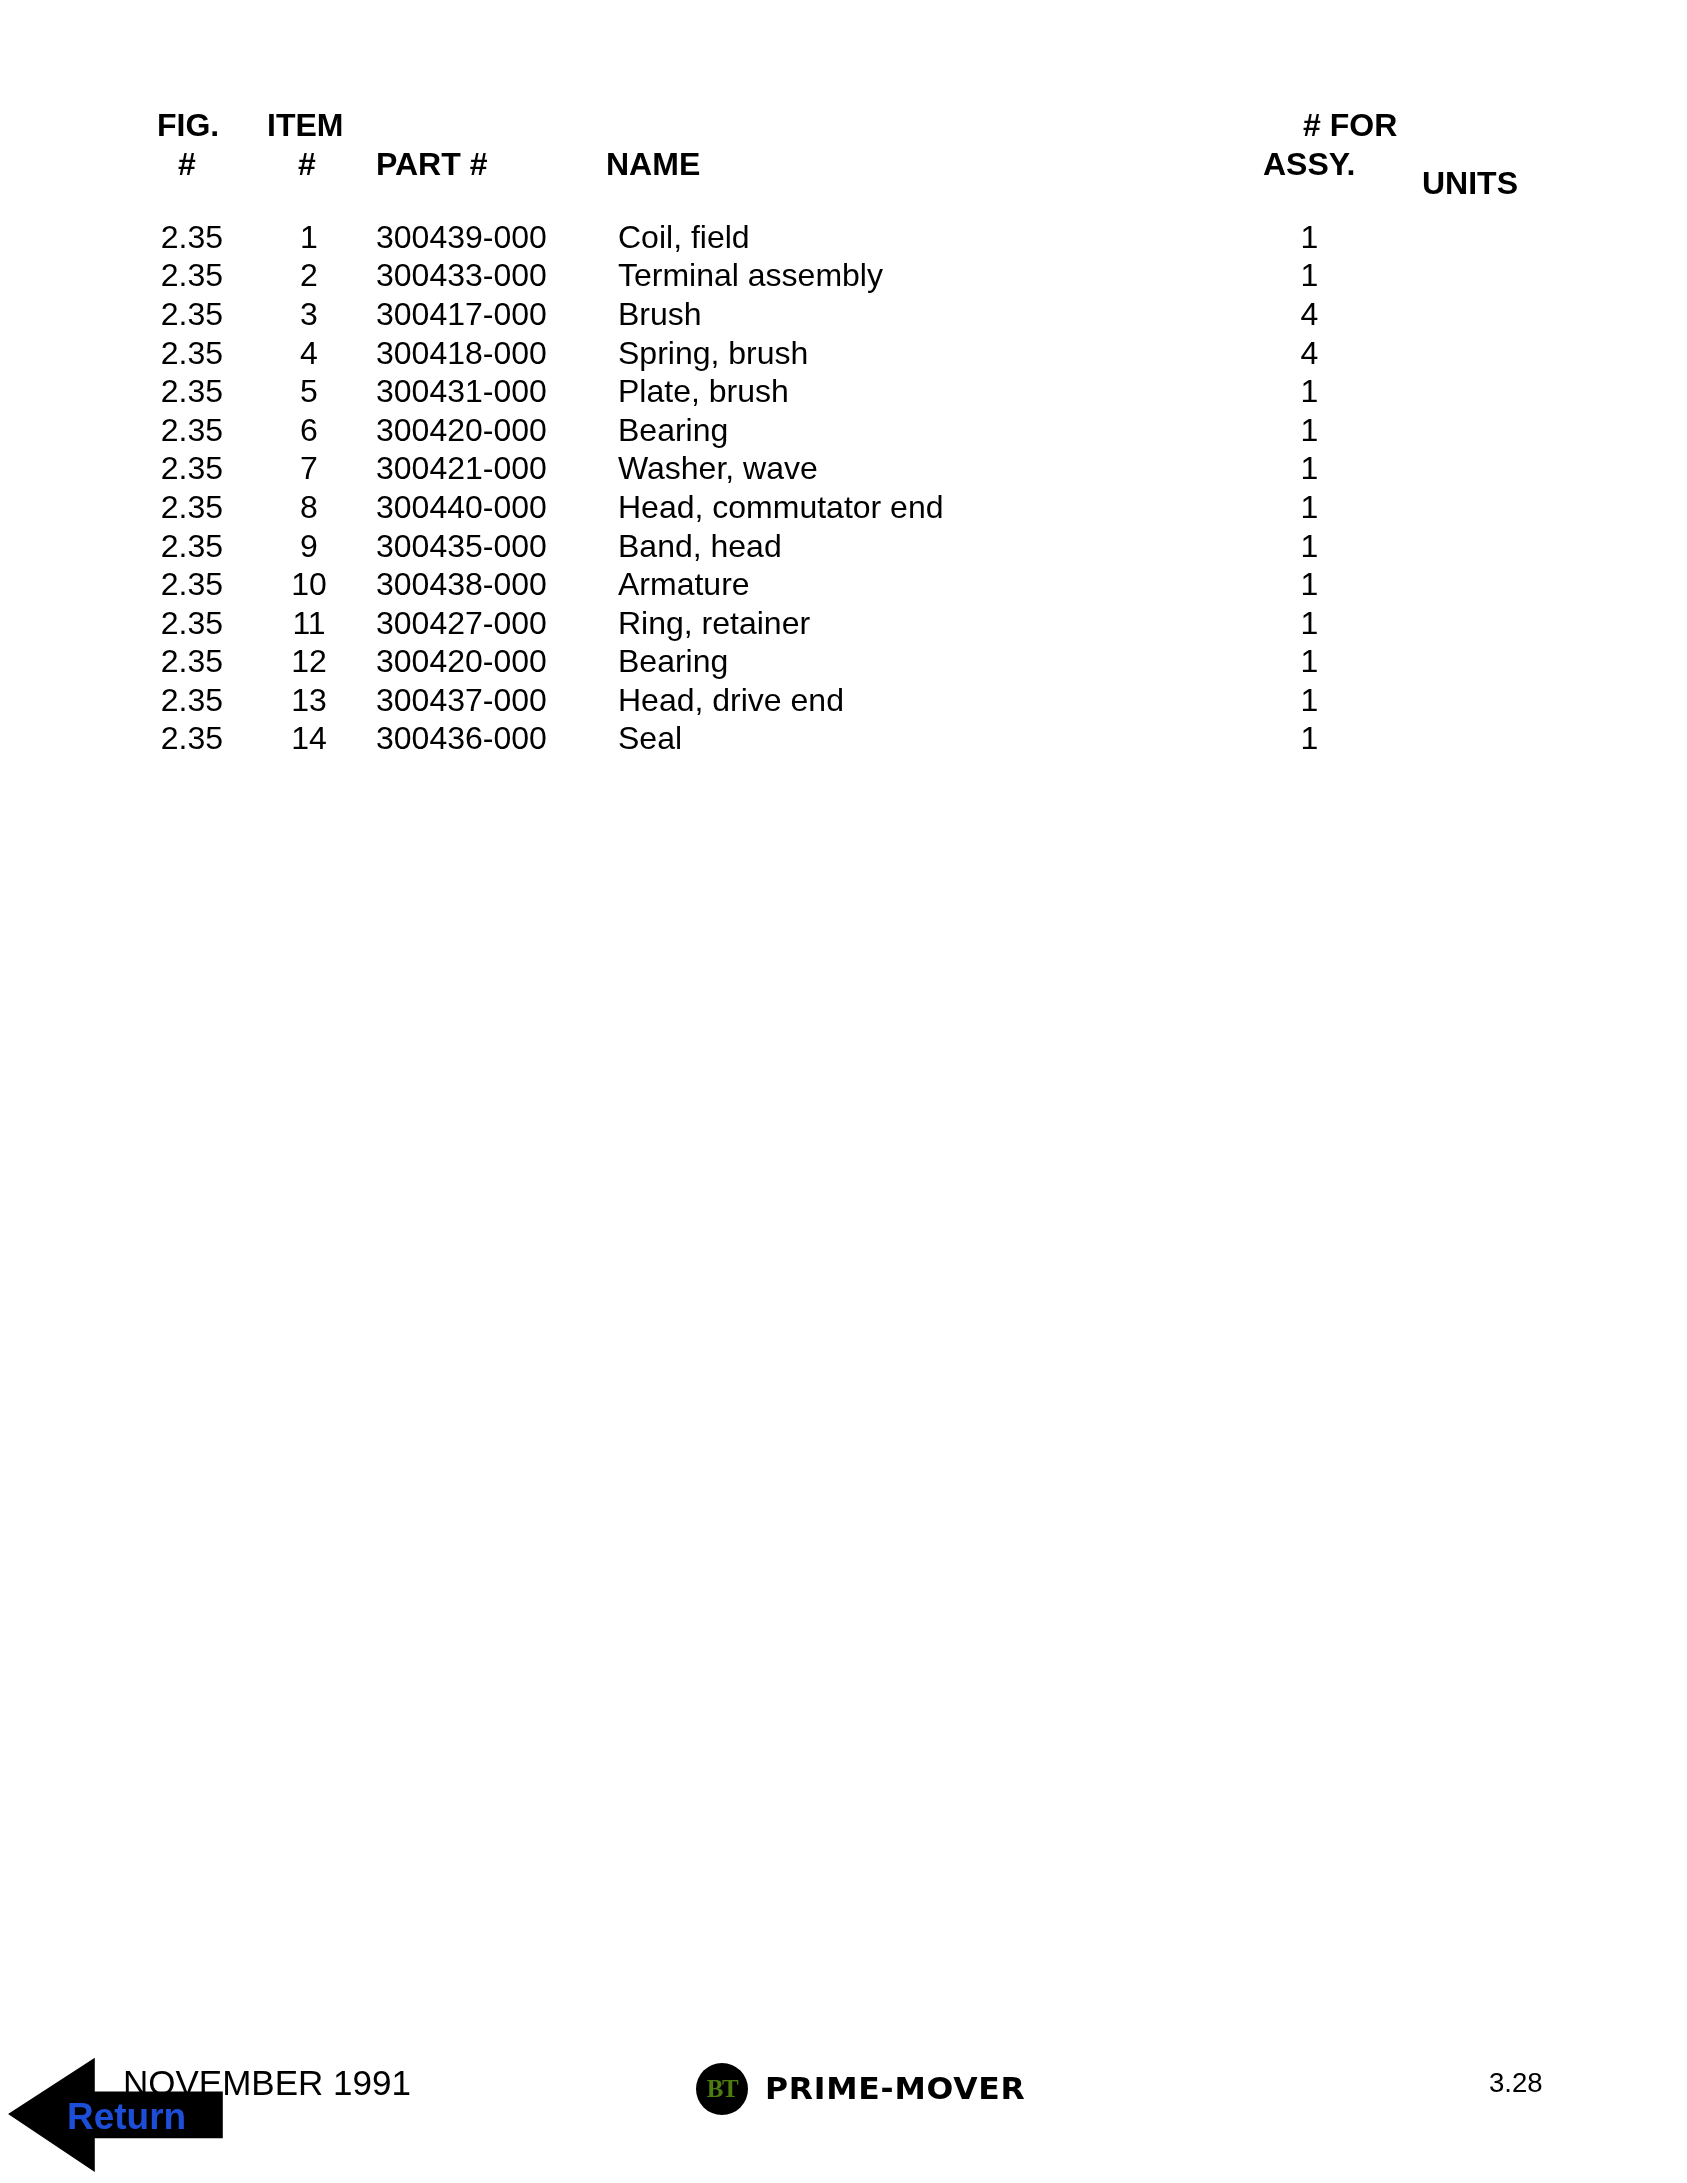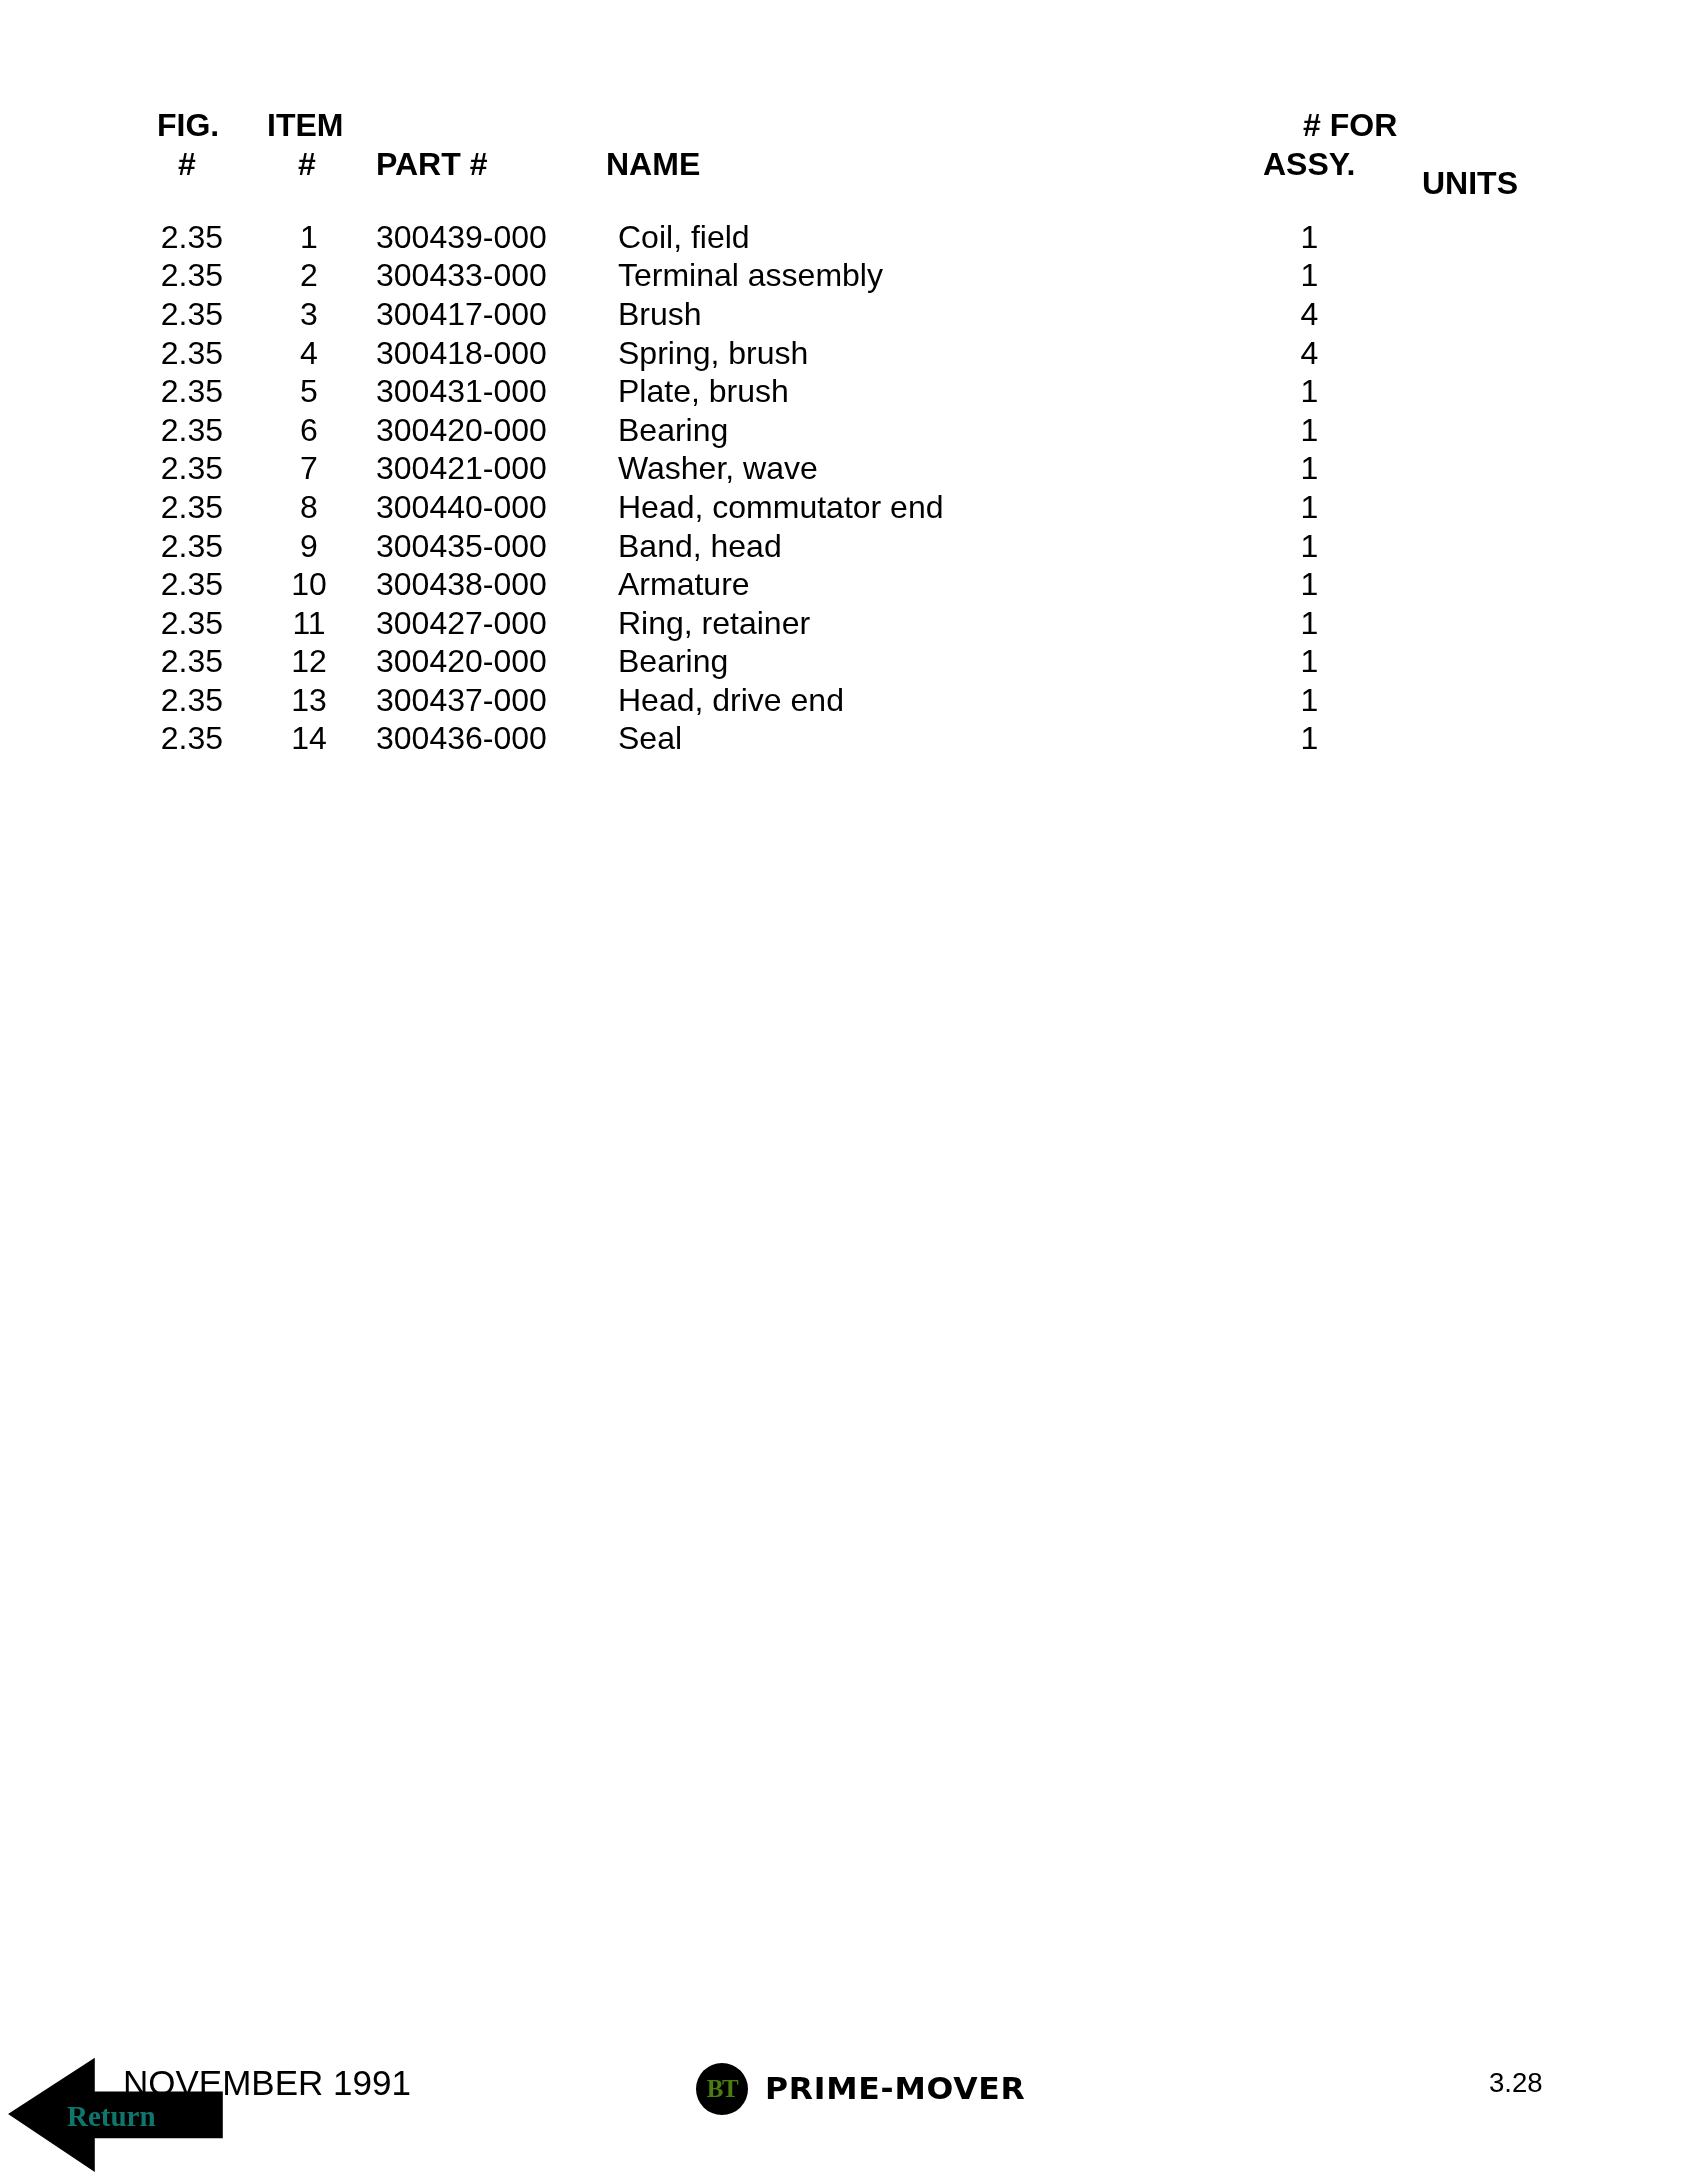--- a/index.html
+++ b/index.html
@@ -9,22 +9,22 @@
   .cell { position: absolute; font-size: 32px; line-height: 39px; white-space: nowrap; }
   .c-fig { left: 157px; width: 66px; text-align: right; }
   .c-item { left: 276px; width: 66px; text-align: center; }
   .c-part { left: 376px; }
   .c-name { left: 606px; margin-left: 12px; }
   .c-qty { left: 1282px; width: 55px; text-align: center; }
   .row { position: absolute; left: 0; width: 1687px; height: 39px; }
   .footer-date { position: absolute; left: 123px; top: 2066px; font-size: 35px; line-height: 33px; }
   .page-num { position: absolute; left: 1489px; top: 2066px; font-size: 27.6px; line-height: 33px; }
   .return-btn { position: absolute; left: 5.5px; top: 2057px; width: 234px; height: 117px; cursor: pointer; }
-  .return-label { position: absolute; left: 67px; top: 2095px; color: #0f766e; font-weight: bold;
-                  font-size: 29px; line-height: 43px; font-family: Liberation Serif, serif; }
+  .return-label { position: absolute; left: 67px; top: 2095px; color: #1d4ed8; font-weight: bold;
+                  font-size: 37px; line-height: 43px; }
   .logo { position: absolute; left: 696px; top: 2061px; height: 55px; display: flex; align-items: center; }
   .logo-circle { width: 52px; height: 52px; border-radius: 50%; background: #000; color: #4d7c0f;
                  font-family: "Liberation Serif", serif; font-weight: bold; font-size: 25px;
                  display: flex; align-items: center; justify-content: center; letter-spacing: -1.4px; }
   .logo-text { margin-left: 16.5px; font-weight: 900; font-size: 30px; letter-spacing: 0.7px;
                font-family: "DejaVu Sans", sans-serif; transform: scaleX(1.05); transform-origin: left; }
 </style>
 </head>
 <body>
 

